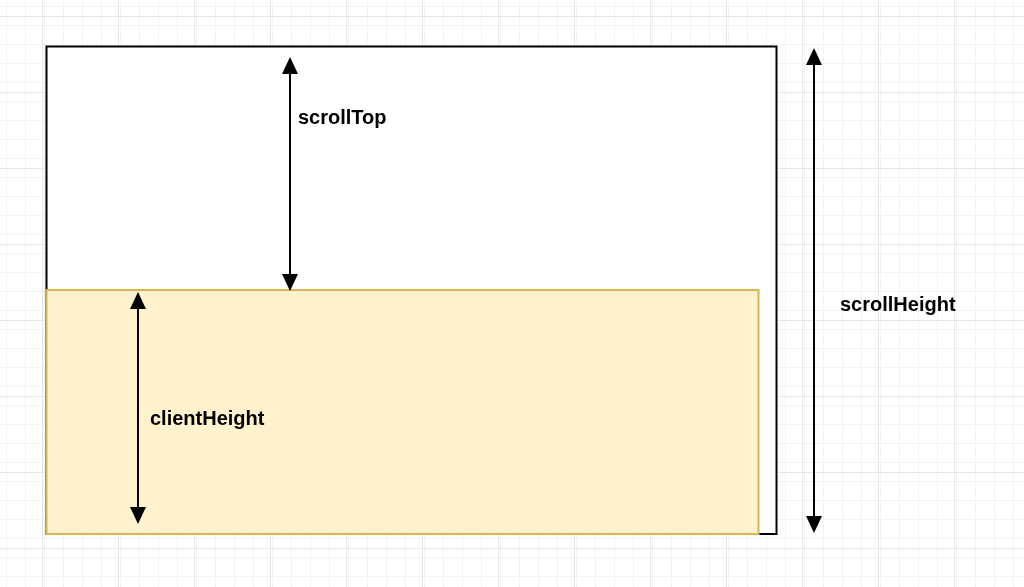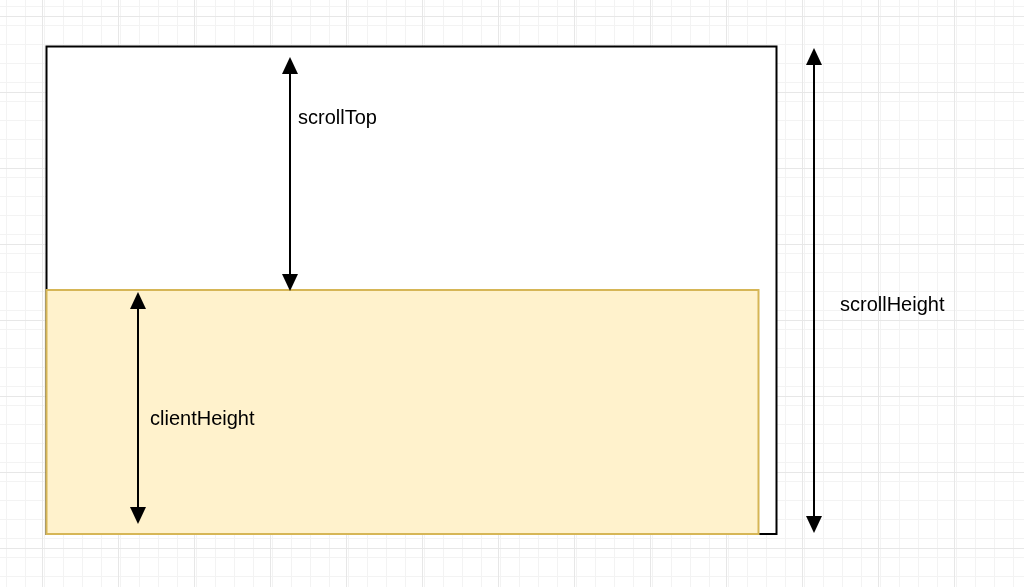--- a/index.html
+++ b/index.html
@@ -15,20 +15,21 @@
     width: 1024px;
     height: 587px;
     background-color: #ffffff;
     background-image:
       linear-gradient(to right, #e7e7e7 1px, transparent 1px),
       linear-gradient(to bottom, #e7e7e7 1px, transparent 1px),
       linear-gradient(to right, #f3f3f3 1px, transparent 1px),
       linear-gradient(to bottom, #f3f3f3 1px, transparent 1px);
     background-size: 76px 76px, 76px 76px, 19px 19px, 19px 19px;
     background-position: 42px 16px, 42px 16px, 6px 6px, 6px 6px;
+    font-weight: bold;
   }
   .canvas svg { position: absolute; left: 0; top: 0; }
   .outer-rect   { stroke: #000000; stroke-width: 2; }
   .viewport-rect{ stroke: #d6b656; stroke-width: 2; }
   .arrow-line   { stroke: #000000; stroke-width: 2; }
   .arrow-head   { fill: #000000; stroke: none; }
   .diagram-label {
     font-family: "Liberation Sans", sans-serif;
     font-size: 20px;
     fill: #000000;

